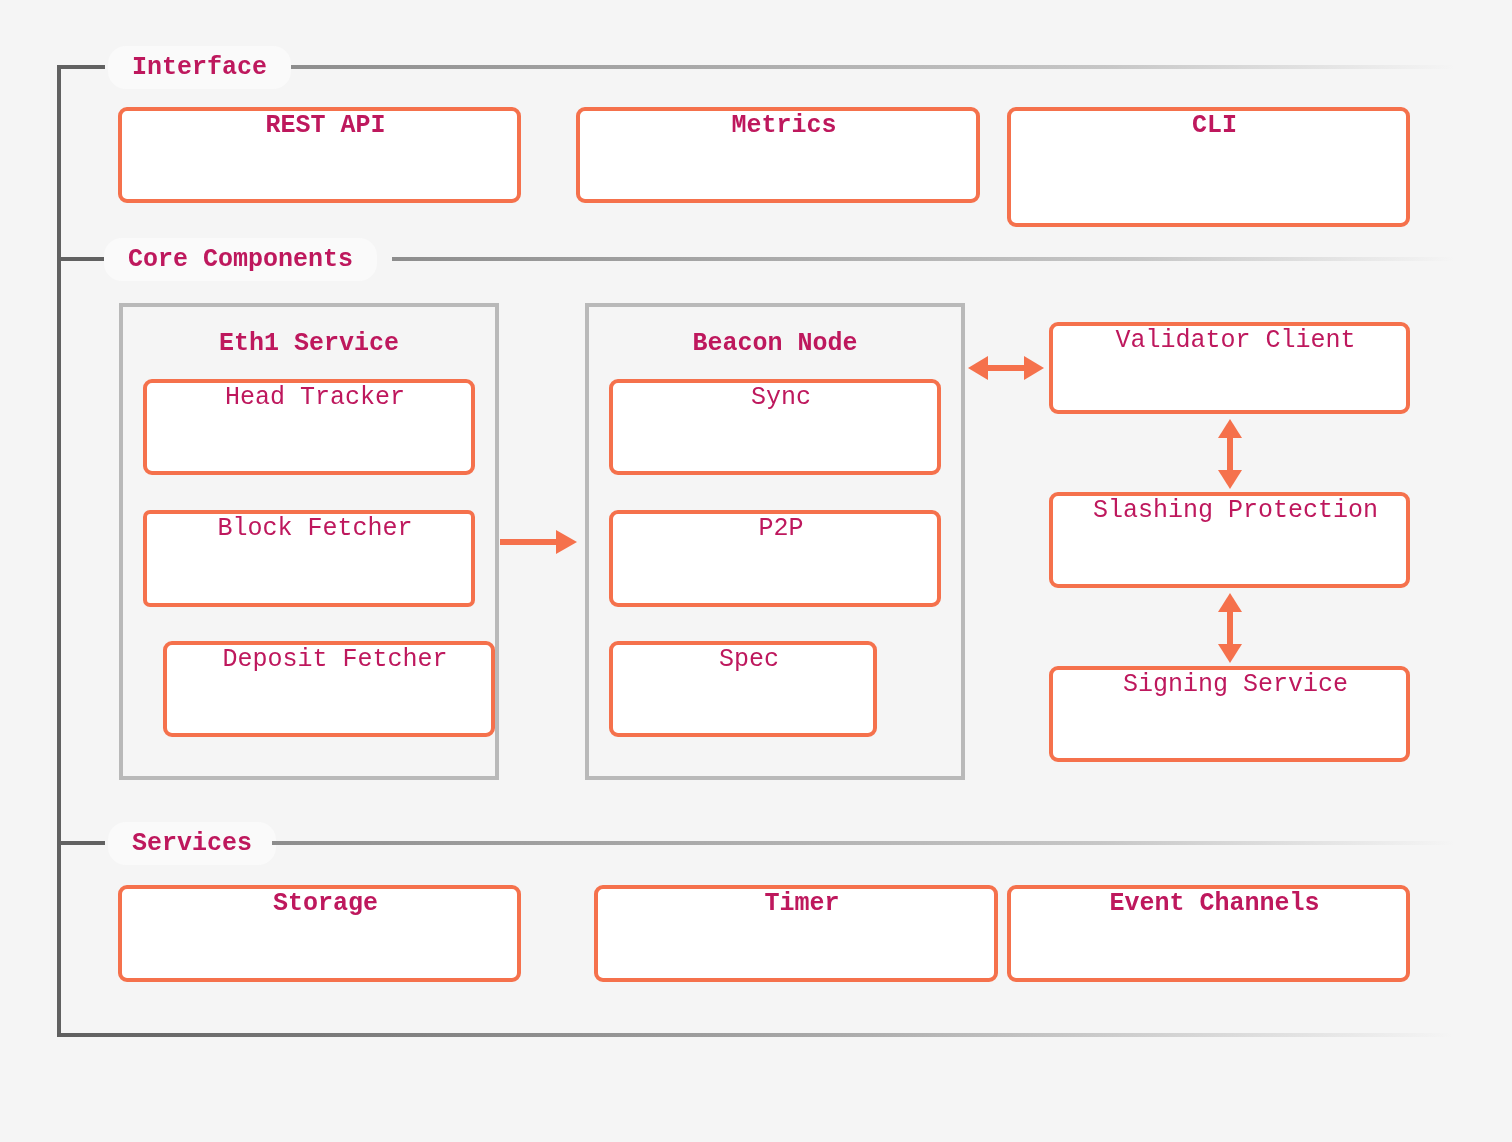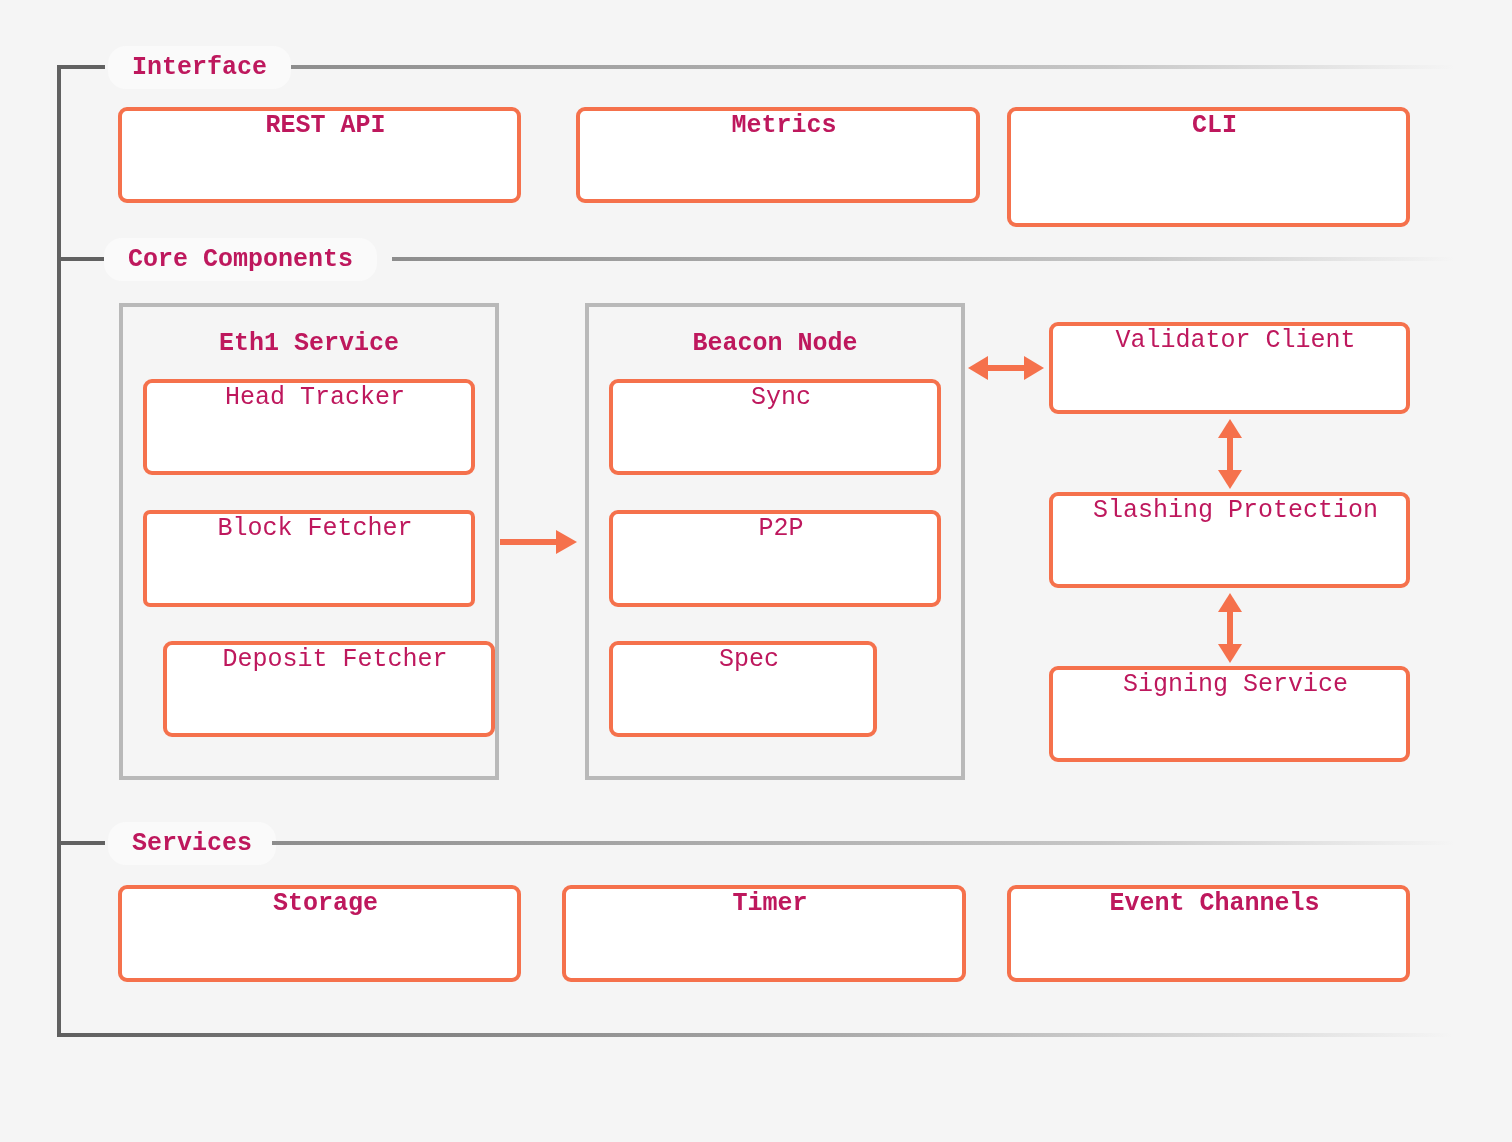--- a/index.html
+++ b/index.html
@@ -156,20 +156,20 @@
       <polygon points="2,51 26,51 14,70" fill="currentColor"></polygon>
     </svg>
   </div>
 
   <div class="abs seclabel" style="left:108px; top:822px;">Services</div>
   <div class="abs secline" style="left:272px; top:841px; width:1183px;"></div>
 
   <div class="abs obox bold" style="left:118px; top:885px; width:403px; height:97px;">
     <span>Storage</span>
   </div>
-  <div class="abs obox bold" style="left:562px; top:885px; width:404px; height:97px;">
+  <div class="abs obox bold" style="left:594px; top:885px; width:404px; height:97px;">
     <span>Timer</span>
   </div>
   <div class="abs obox bold" style="left:1007px; top:885px; width:403px; height:97px;">
     <span>Event Channels</span>
   </div>
 
 </div>
 
 </body></html>

